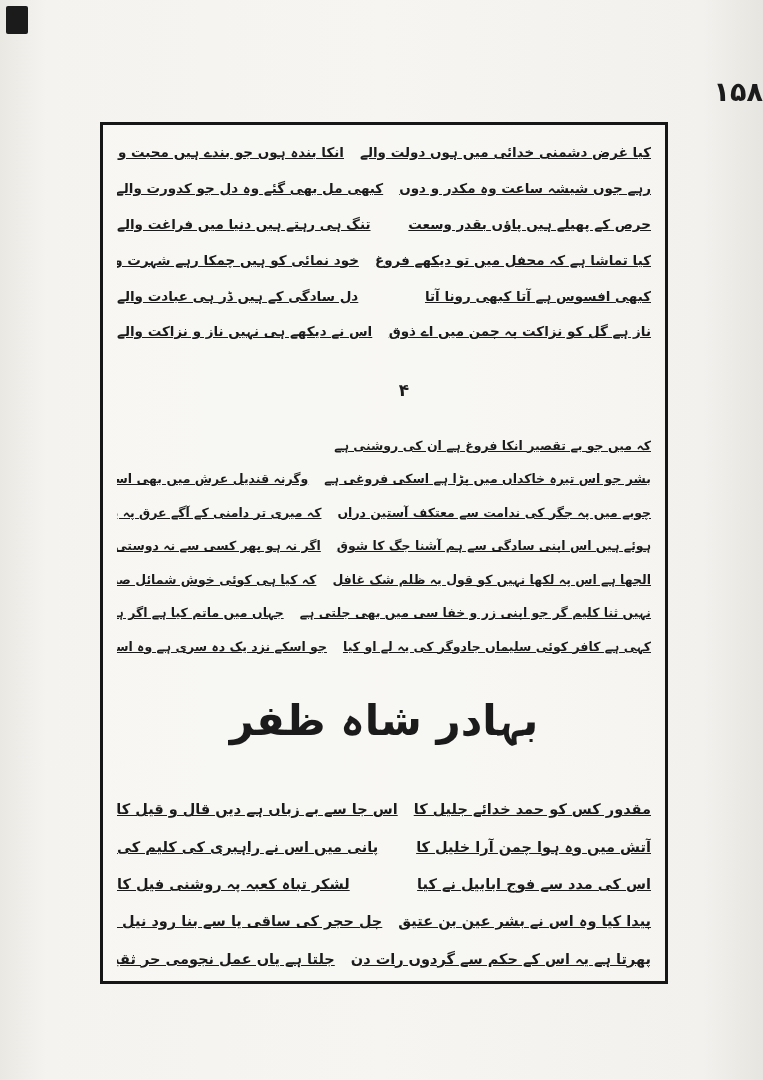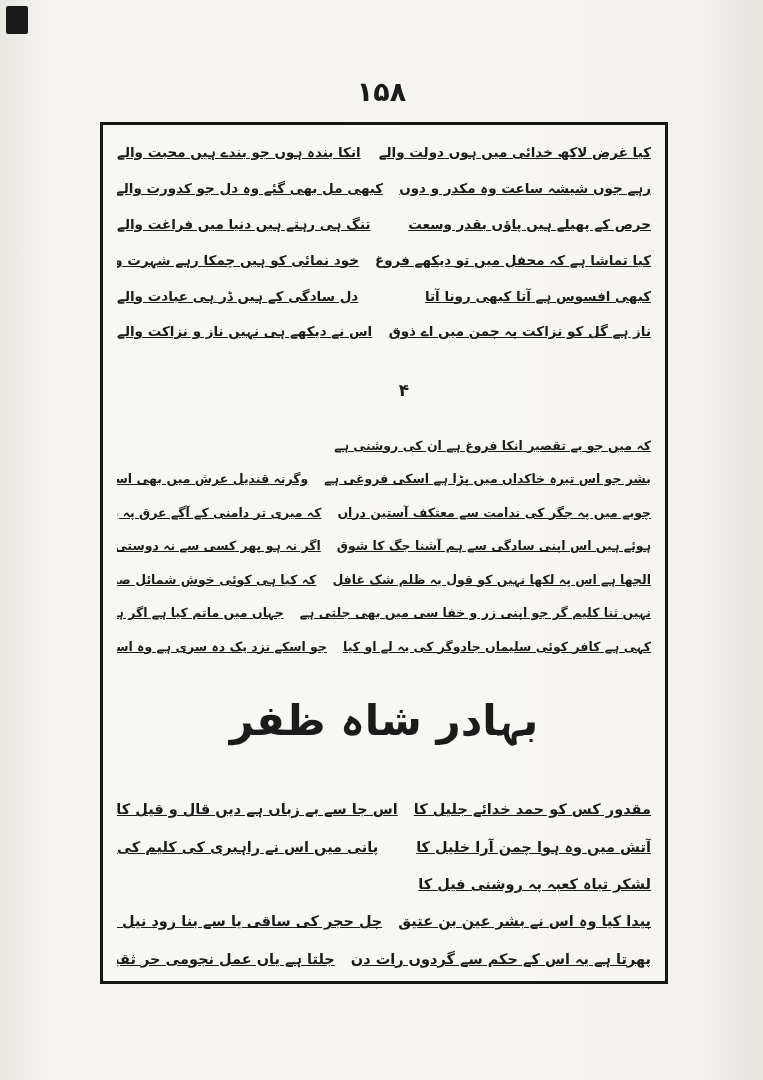--- a/index.html
+++ b/index.html
@@ -12,21 +12,21 @@
     width:763px;height:1080px;position:relative;overflow:hidden;
     background:linear-gradient(90deg,#e9e8e3 0%,#f4f3ef 6%,#f6f5f1 50%,#f2f1ed 92%,#e6e5e0 100%);
     font-family:"DejaVu Sans",sans-serif;
     color:var(--ink);
   }
   .corner-mark{
     position:absolute;left:6px;top:6px;width:22px;height:28px;
     background:var(--ink);border-radius:2px;
   }
   .page-number{
-    position:absolute;top:76px;left:0;right:0;text-align:center;
+    position:absolute;top:76px;left:0;right:0;
     font-size:27px;font-weight:bold;letter-spacing:2px;
   }
   .poem-frame{
     position:absolute;left:100px;top:122px;width:568px;height:862px;
     border:3px solid var(--frame);box-sizing:border-box;
     padding:18px 14px 12px 14px;
     display:flex;flex-direction:column;justify-content:space-between;
     background:rgba(255,255,255,0.25);
   }
   .ghazal{display:flex;flex-direction:column;}
@@ -53,21 +53,21 @@
 <body>
 
 <div class="corner-mark"></div>
 
 <div class="page-number">۱۵۸</div>
 
 <div class="poem-frame">
 
   <div class="ghazal ghazal-1">
     <div class="couplet">
-      <span class="hemi right">کیا غرض لاکھ خدائی میں ہوں دولت والے</span>
+      <span class="hemi right">کیا غرض دشمنی خدائی میں ہوں دولت والے</span>
       <span class="hemi left">انکا بندہ ہوں جو بندے ہیں محبت والے</span>
     </div>
     <div class="couplet">
       <span class="hemi right">رہے جوں شیشہ ساعت وہ مکدر و دوں</span>
       <span class="hemi left">کبھی مل بھی گئے وہ دل جو کدورت والے</span>
     </div>
     <div class="couplet">
       <span class="hemi right">حرص کے پھیلے ہیں پاؤں بقدر وسعت</span>
       <span class="hemi left">تنگ ہی رہتے ہیں دنیا میں فراغت والے</span>
     </div>
@@ -122,20 +122,21 @@
   <div class="ghazal ghazal-3">
     <div class="couplet">
       <span class="hemi right">مقدور کس کو حمد خدائے جلیل کا</span>
       <span class="hemi left">اس جا سے بے زباں ہے دیں قال و قیل کا</span>
     </div>
     <div class="couplet">
       <span class="hemi left">آتش میں وہ ہوا چمن آرا خلیل کا</span>
       <span class="hemi right">پانی میں اس نے راہبری کی کلیم کی</span>
     </div>
     <div class="couplet">
+      <span class="hemi right">اس کی مدد سے فوج ابابیل نے کیا</span>
       <span class="hemi left">لشکر تباہ کعبہ پہ روشنی فیل کا</span>
     </div>
     <div class="couplet">
       <span class="hemi right">پیدا کیا وہ اس نے بشر عین بن عتیق</span>
       <span class="hemi left">چل حجر کی ساقی یا سے بنا رود نیل کا</span>
     </div>
     <div class="couplet">
       <span class="hemi right">پھرتا ہے یہ اس کے حکم سے گردوں رات دن</span>
       <span class="hemi left">جلتا ہے یاں عمل نجومی حر ثقیل کا</span>
     </div>

